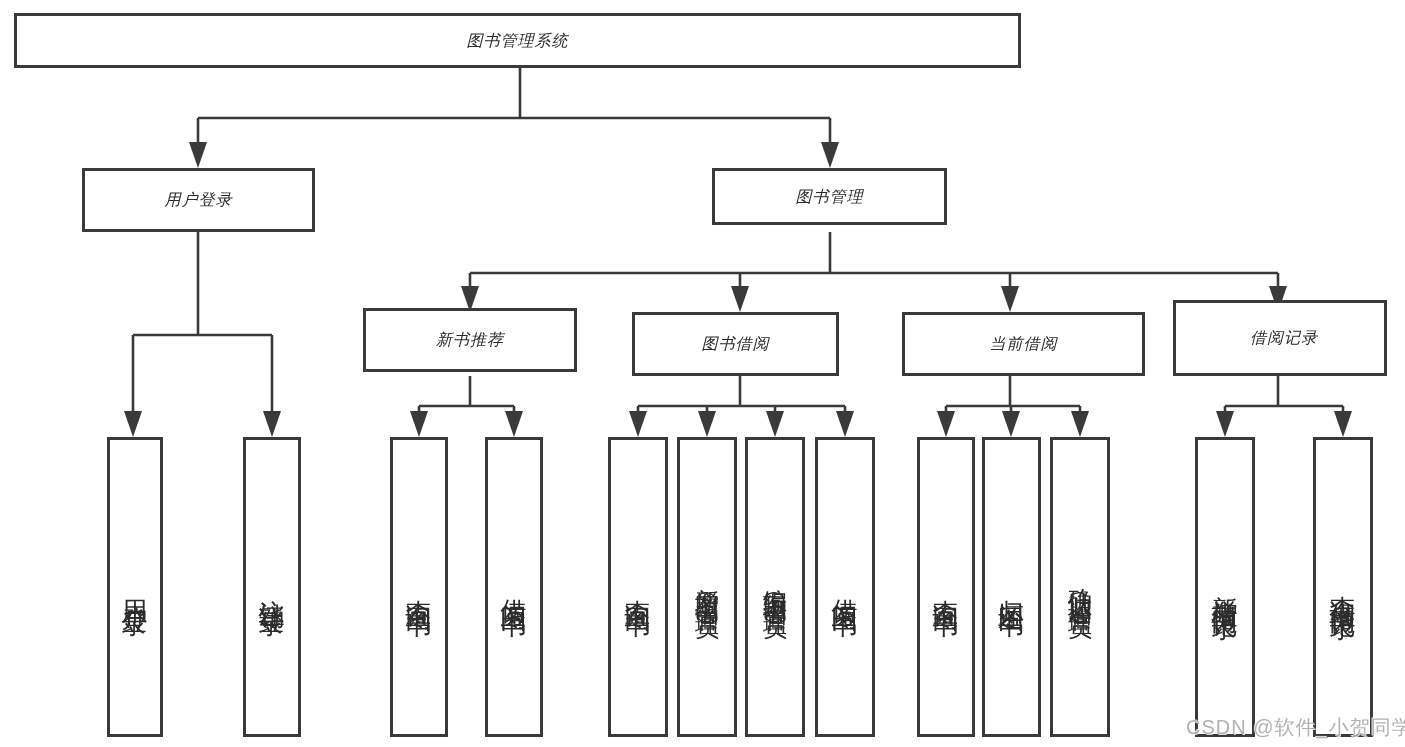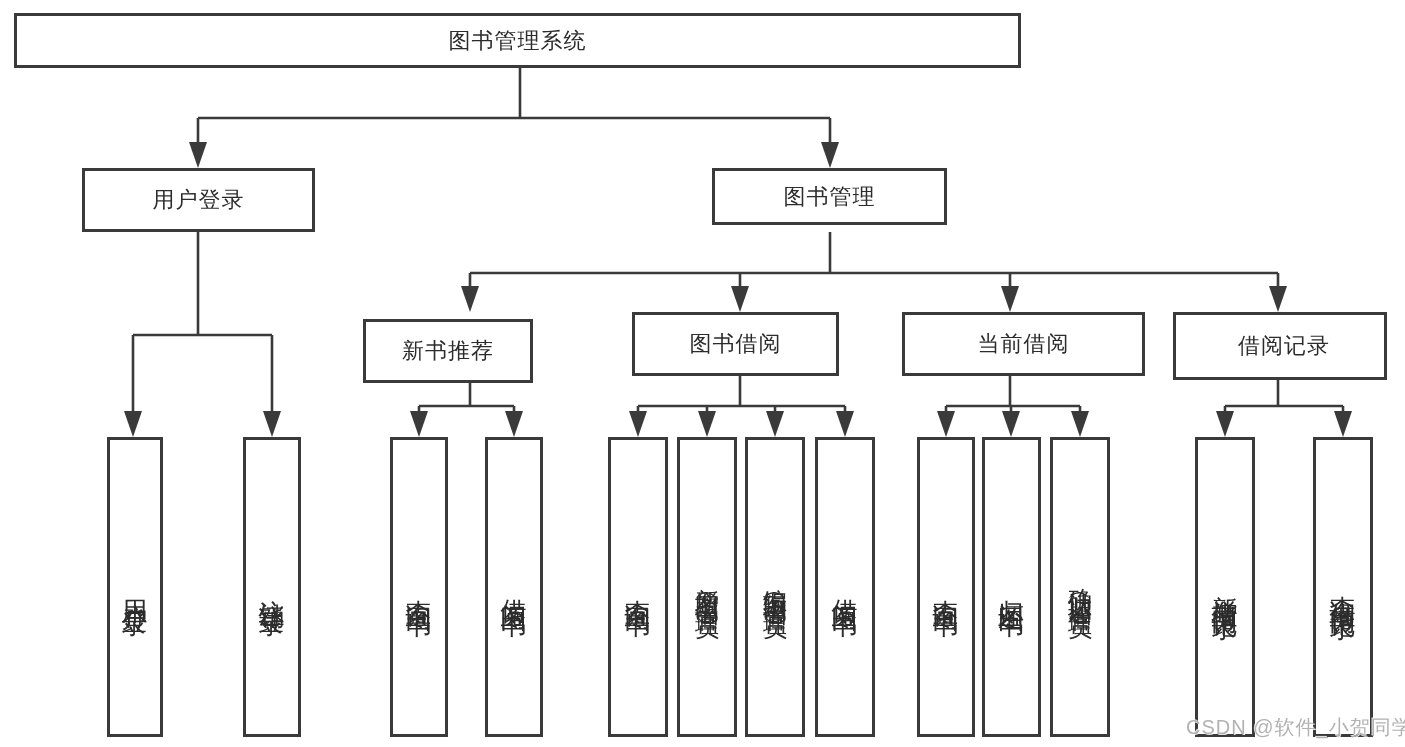--- a/index.html
+++ b/index.html
@@ -24,24 +24,25 @@
     position:absolute;
     box-sizing:border-box;
     border:3px solid var(--line);
     background:#fff;
     display:flex;
     align-items:center;
     justify-content:center;
     z-index:1;
   }
   .hbox span{
-    font-size:22px;
+    font-size:16px;
     letter-spacing:1px;
     line-height:1;
     white-space:nowrap;
+    font-style:italic;
   }
   .vbox span{
     writing-mode:vertical-rl;
     text-orientation:mixed;
     font-size:26px;
     letter-spacing:4px;
     line-height:1;
     white-space:nowrap;
   }
   .vbox.v9 span{font-size:24px;letter-spacing:4px;}
@@ -108,30 +109,30 @@
     <span>图书管理系统</span>
   </div>
 
   <div class="box hbox" style="left:82px;top:168px;width:233px;height:64px;">
     <span>用户登录</span>
   </div>
   <div class="box hbox" style="left:712px;top:168px;width:235px;height:57px;">
     <span>图书管理</span>
   </div>
 
-  <div class="box hbox" style="left:363px;top:319px;width:170px;height:64px;">
+  <div class="box hbox" style="left:363px;top:308px;width:214px;height:64px;">
     <span>新书推荐</span>
   </div>
   <div class="box hbox" style="left:632px;top:312px;width:207px;height:64px;">
     <span>图书借阅</span>
   </div>
   <div class="box hbox" style="left:902px;top:312px;width:243px;height:64px;">
     <span>当前借阅</span>
   </div>
-  <div class="box hbox" style="left:1173px;top:312px;width:214px;height:68px;padding-left:8px;">
+  <div class="box hbox" style="left:1173px;top:300px;width:214px;height:76px;padding-left:8px;">
     <span>借阅记录</span>
   </div>
 
   <div class="box vbox" style="left:107px;top:437px;width:56px;height:300px;">
     <span>用户登录</span>
   </div>
   <div class="box vbox" style="left:243px;top:437px;width:58px;height:300px;">
     <span>注销登录</span>
   </div>
 

